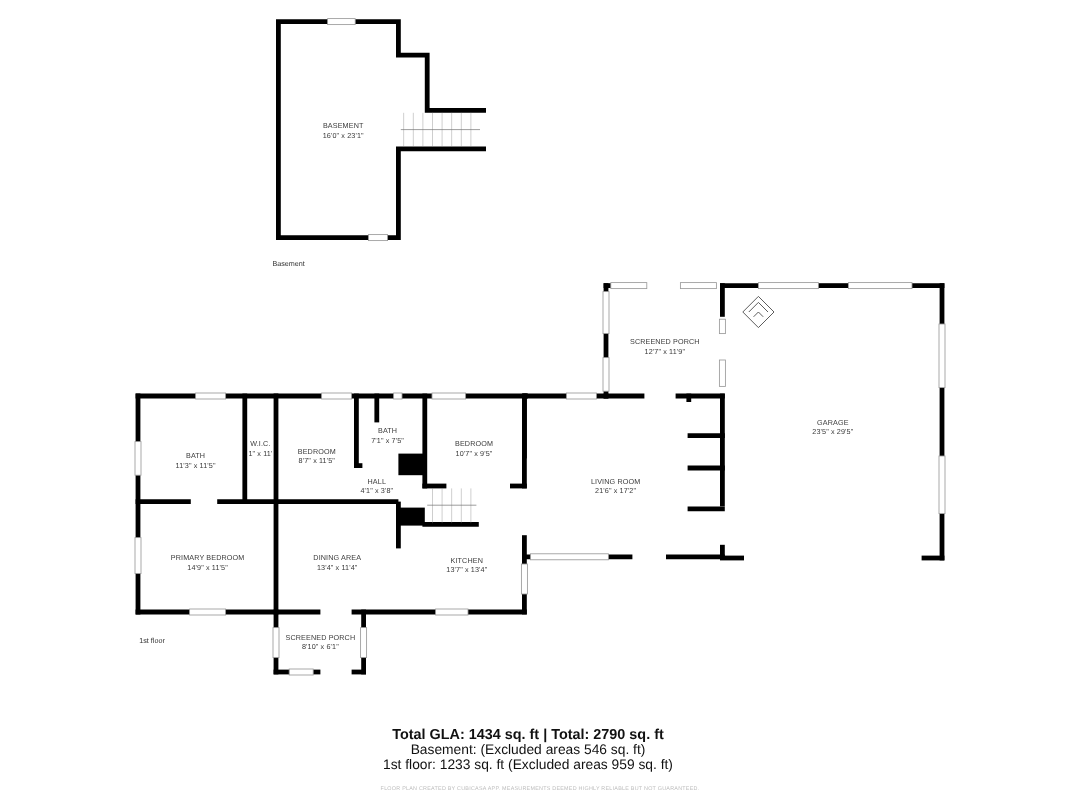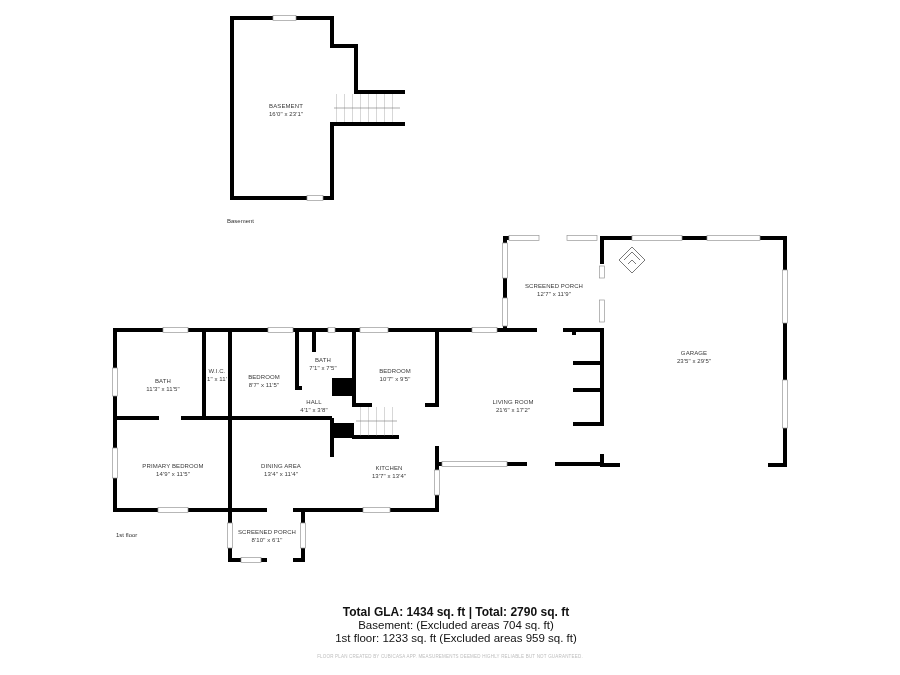--- a/index.html
+++ b/index.html
@@ -1,20 +1,20 @@
 <!DOCTYPE html>
 <html><head>
 <meta charset="utf-8">
 <style>
   html, body { margin:0; padding:0; background:#ffffff; }
   body { width:900px; height:675px; position:relative; overflow:hidden; font-family:"Liberation Sans", sans-serif; }
   svg.plan { position:absolute; left:0; top:0; }
   .lbl { position:absolute; text-align:center; color:#3a3a3a; font-size:6px; line-height:8px; white-space:nowrap; transform:translateX(-50%); letter-spacing:0.1px; }
   .floor-lbl { position:absolute; font-size:6px; color:#333; white-space:nowrap; }
-  .sum-line { position:absolute; left:16px; width:880px; text-align:center; font-size:11.5px; color:#111; }
+  .sum-line { position:absolute; left:0; width:880px; text-align:center; font-size:11.5px; color:#111; }
   .disclaimer { position:absolute; left:0; width:900px; top:654px; text-align:center; font-size:4.5px; color:#bdbdbd; letter-spacing:0.2px; }
 </style>
 </head>
 <body>
 
 <svg class="plan" width="900" height="675" viewBox="0 0 900 675">
   <defs>
     <pattern id="stairs" width="8" height="40" patternUnits="userSpaceOnUse">
       <line x1="0" y1="0" x2="0" y2="40" stroke="#777" stroke-width="0.6"></line>
     </pattern>
@@ -204,15 +204,15 @@
     <div>SCREENED PORCH</div>
     <div>12'7" x 11'9"</div>
   </div>
 <div class="lbl" style="left:694px;top:349px">
     <div>GARAGE</div>
     <div>23'5" x 29'5"</div>
   </div>
 <div class="floor-lbl" style="left:116px;top:532px">1st floor</div>
 
 <div class="sum-line" style="top:605px;font-weight:bold;font-size:12px">Total GLA: 1434 sq. ft | Total: 2790 sq. ft</div>
-<div class="sum-line" style="top:619px">Basement: (Excluded areas 704 sq. ft)</div>
+<div class="sum-line" style="top:619px">Basement: (Excluded areas 546 sq. ft)</div>
 <div class="sum-line" style="top:632px">1st floor: 1233 sq. ft (Excluded areas 959 sq. ft)</div>
 <div class="disclaimer">FLOOR PLAN CREATED BY CUBICASA APP. MEASUREMENTS DEEMED HIGHLY RELIABLE BUT NOT GUARANTEED.</div>
 
 </body></html>

